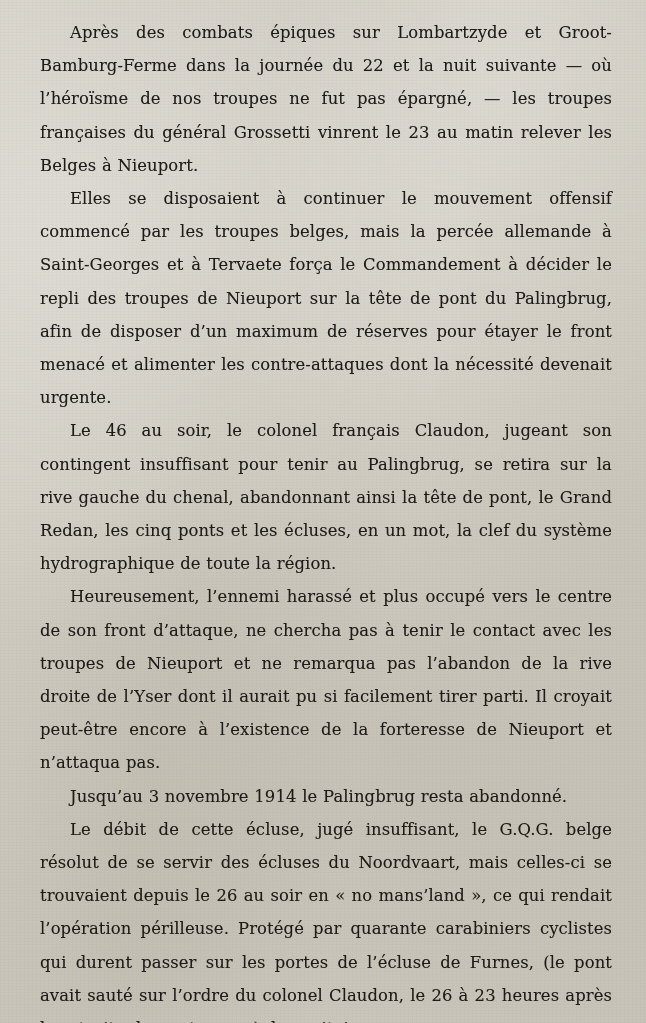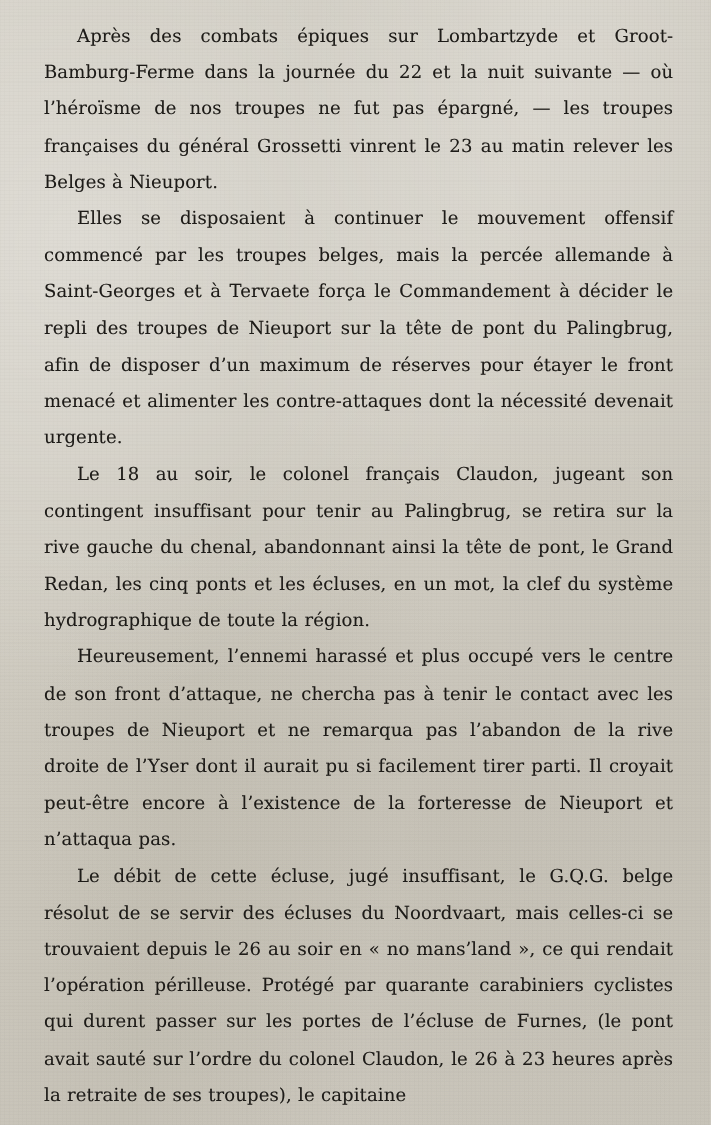--- a/index.html
+++ b/index.html
@@ -58,17 +58,18 @@
   }
 </style>
 </head>
 <body>
 
 <div id="page">
   <div id="grain"></div>
   <div id="text-column">
     <p class="para">Après des combats épiques sur Lombartzyde et Groot-Bamburg-Ferme dans la journée du 22 et la nuit suivante — où l’héroïsme de nos troupes ne fut pas épargné, — les troupes françaises du général Grossetti vinrent le 23 au matin relever les Belges à Nieuport.</p>
     <p class="para">Elles se disposaient à continuer le mouvement offensif commencé par les troupes belges, mais la percée allemande à Saint-Georges et à Tervaete força le Commandement à décider le repli des troupes de Nieuport sur la tête de pont du Palingbrug, afin de disposer d’un maximum de réserves pour étayer le front menacé et alimenter les contre-attaques dont la nécessité devenait urgente.</p>
-    <p class="para">Le 18 au soir, le colonel français Claudon, jugeant son contingent insuffisant pour tenir au Palingbrug, se retira sur la rive gauche du chenal, abandonnant ainsi la tête de pont, le Grand Redan, les cinq ponts et les écluses, en un mot, la clef du système hydrographique de toute la région.</p>
+    <p class="para">Le 46 au soir, le colonel français Claudon, jugeant son contingent insuffisant pour tenir au Palingbrug, se retira sur la rive gauche du chenal, abandonnant ainsi la tête de pont, le Grand Redan, les cinq ponts et les écluses, en un mot, la clef du système hydrographique de toute la région.</p>
     <p class="para">Heureusement, l’ennemi harassé et plus occupé vers le centre de son front d’attaque, ne chercha pas à tenir le contact avec les troupes de Nieuport et ne remarqua pas l’abandon de la rive droite de l’Yser dont il aurait pu si facilement tirer parti. Il croyait peut-être encore à l’existence de la forteresse de Nieuport et n’attaqua pas.</p>
+    <p class="para">Jusqu’au 3 novembre 1914 le Palingbrug resta abandonné.</p>
     <p class="para">Le débit de cette écluse, jugé insuffisant, le G.Q.G. belge résolut de se servir des écluses du Noordvaart, mais celles-ci se trouvaient depuis le 26 au soir en « no mans’land », ce qui rendait l’opération périlleuse. Protégé par quarante carabiniers cyclistes qui durent passer sur les portes de l’écluse de Furnes, (le pont avait sauté sur l’ordre du colonel Claudon, le 26 à 23 heures après la retraite de ses troupes), le capitaine</p>
   </div>
 </div>
 
 </body></html>

